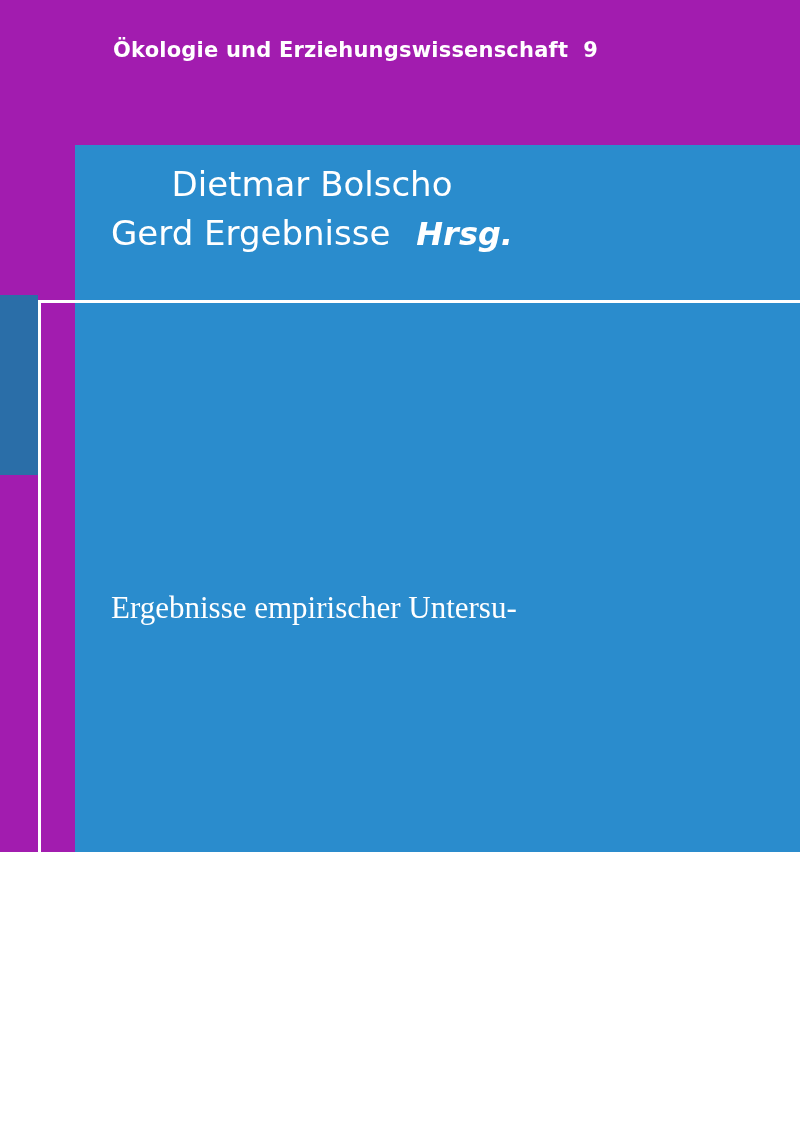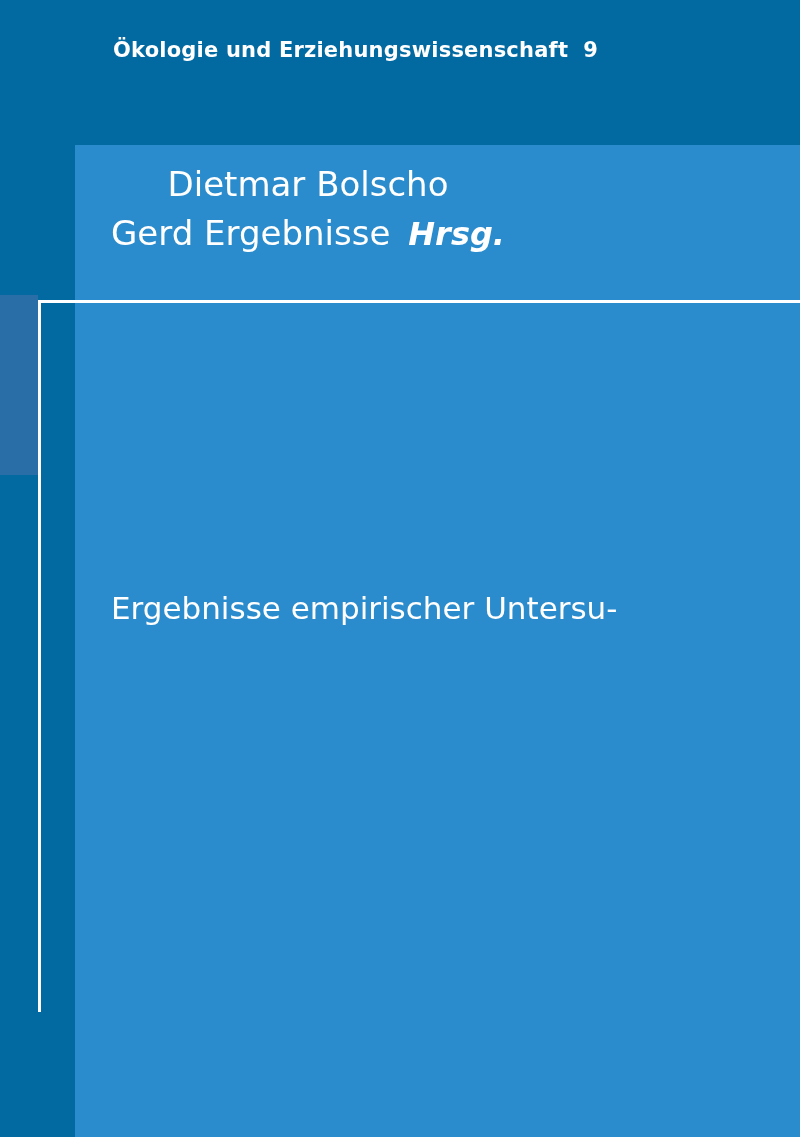--- a/index.html
+++ b/index.html
@@ -10,22 +10,22 @@
     width: 800px;
     height: 1137px;
     background: #ffffff;
     font-family: "DejaVu Sans", sans-serif;
     overflow: hidden;
   }
 
   .cover {
     position: relative;
     width: 800px;
-    height: 1137px;
-    background: #0369a1;
+    height: 852px;
+    background: #a21caf;
     overflow: hidden;
   }
 
   
   .panel-light {
     position: absolute;
     left: 75px;
     top: 145px;
     width: 725px;
     height: 992px;
@@ -106,37 +106,38 @@
 
   .subtitle {
     position: absolute;
     left: 111px;
     top: 586px;
     width: 600px;
     color: #ffffff;
     font-size: 31px;
     font-weight: normal;
     line-height: 1.42;
+    font-family: Liberation Serif, serif;
   }
 </style>
 </head>
 <body>
 
 <div class="cover">
 
   <div class="panel-light"></div>
   <div class="strip-dark"></div>
   <div class="rule-h"></div>
   <div class="rule-v"></div>
 
   <div class="series">Ökologie und Erziehungswissenschaft  9</div>
 
   <div class="editors">
     <div class="line">Dietmar Bolscho</div>
-    <div class="line"><span>Gerd Ergebnisse</span><span class="hrsg" style="margin-left: 18px;">Hrsg.</span></div>
+    <div class="line"><span>Gerd Ergebnisse</span><span class="hrsg" style="margin-left: 26px;">Hrsg.</span></div>
   </div>
 
 
   <div class="subtitle">
     <div>Ergebnisse empirischer Untersu-</div>
   </div>
 
 </div>
 
 </body></html>

